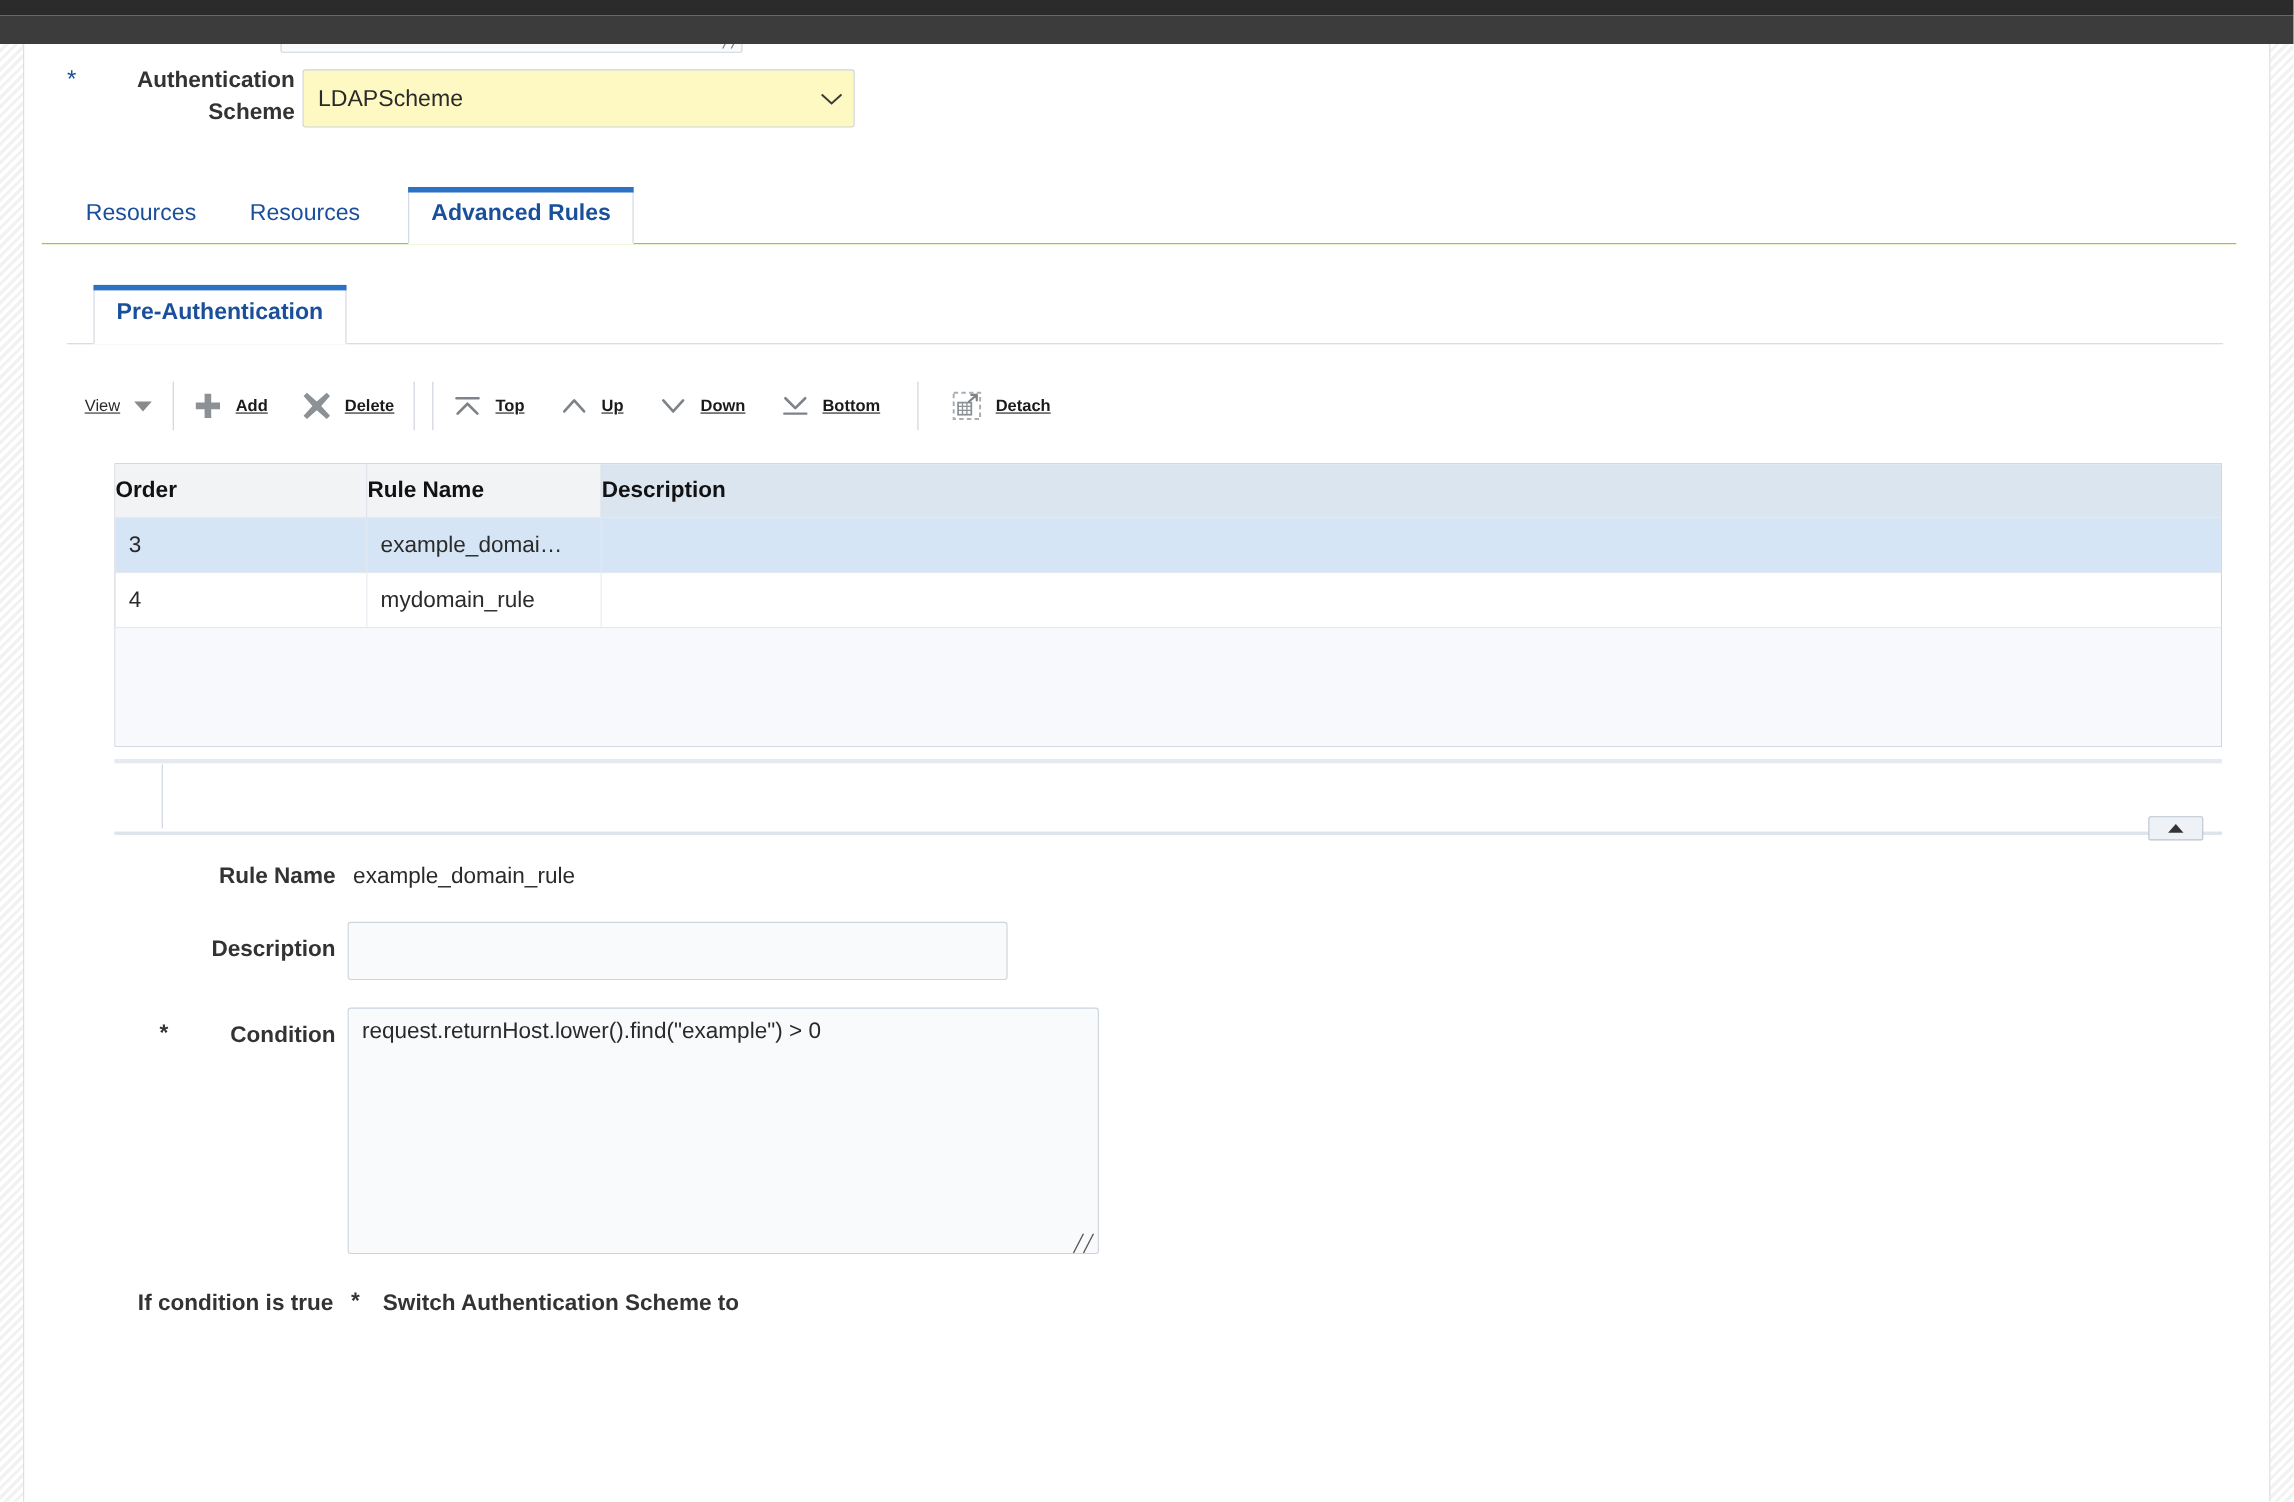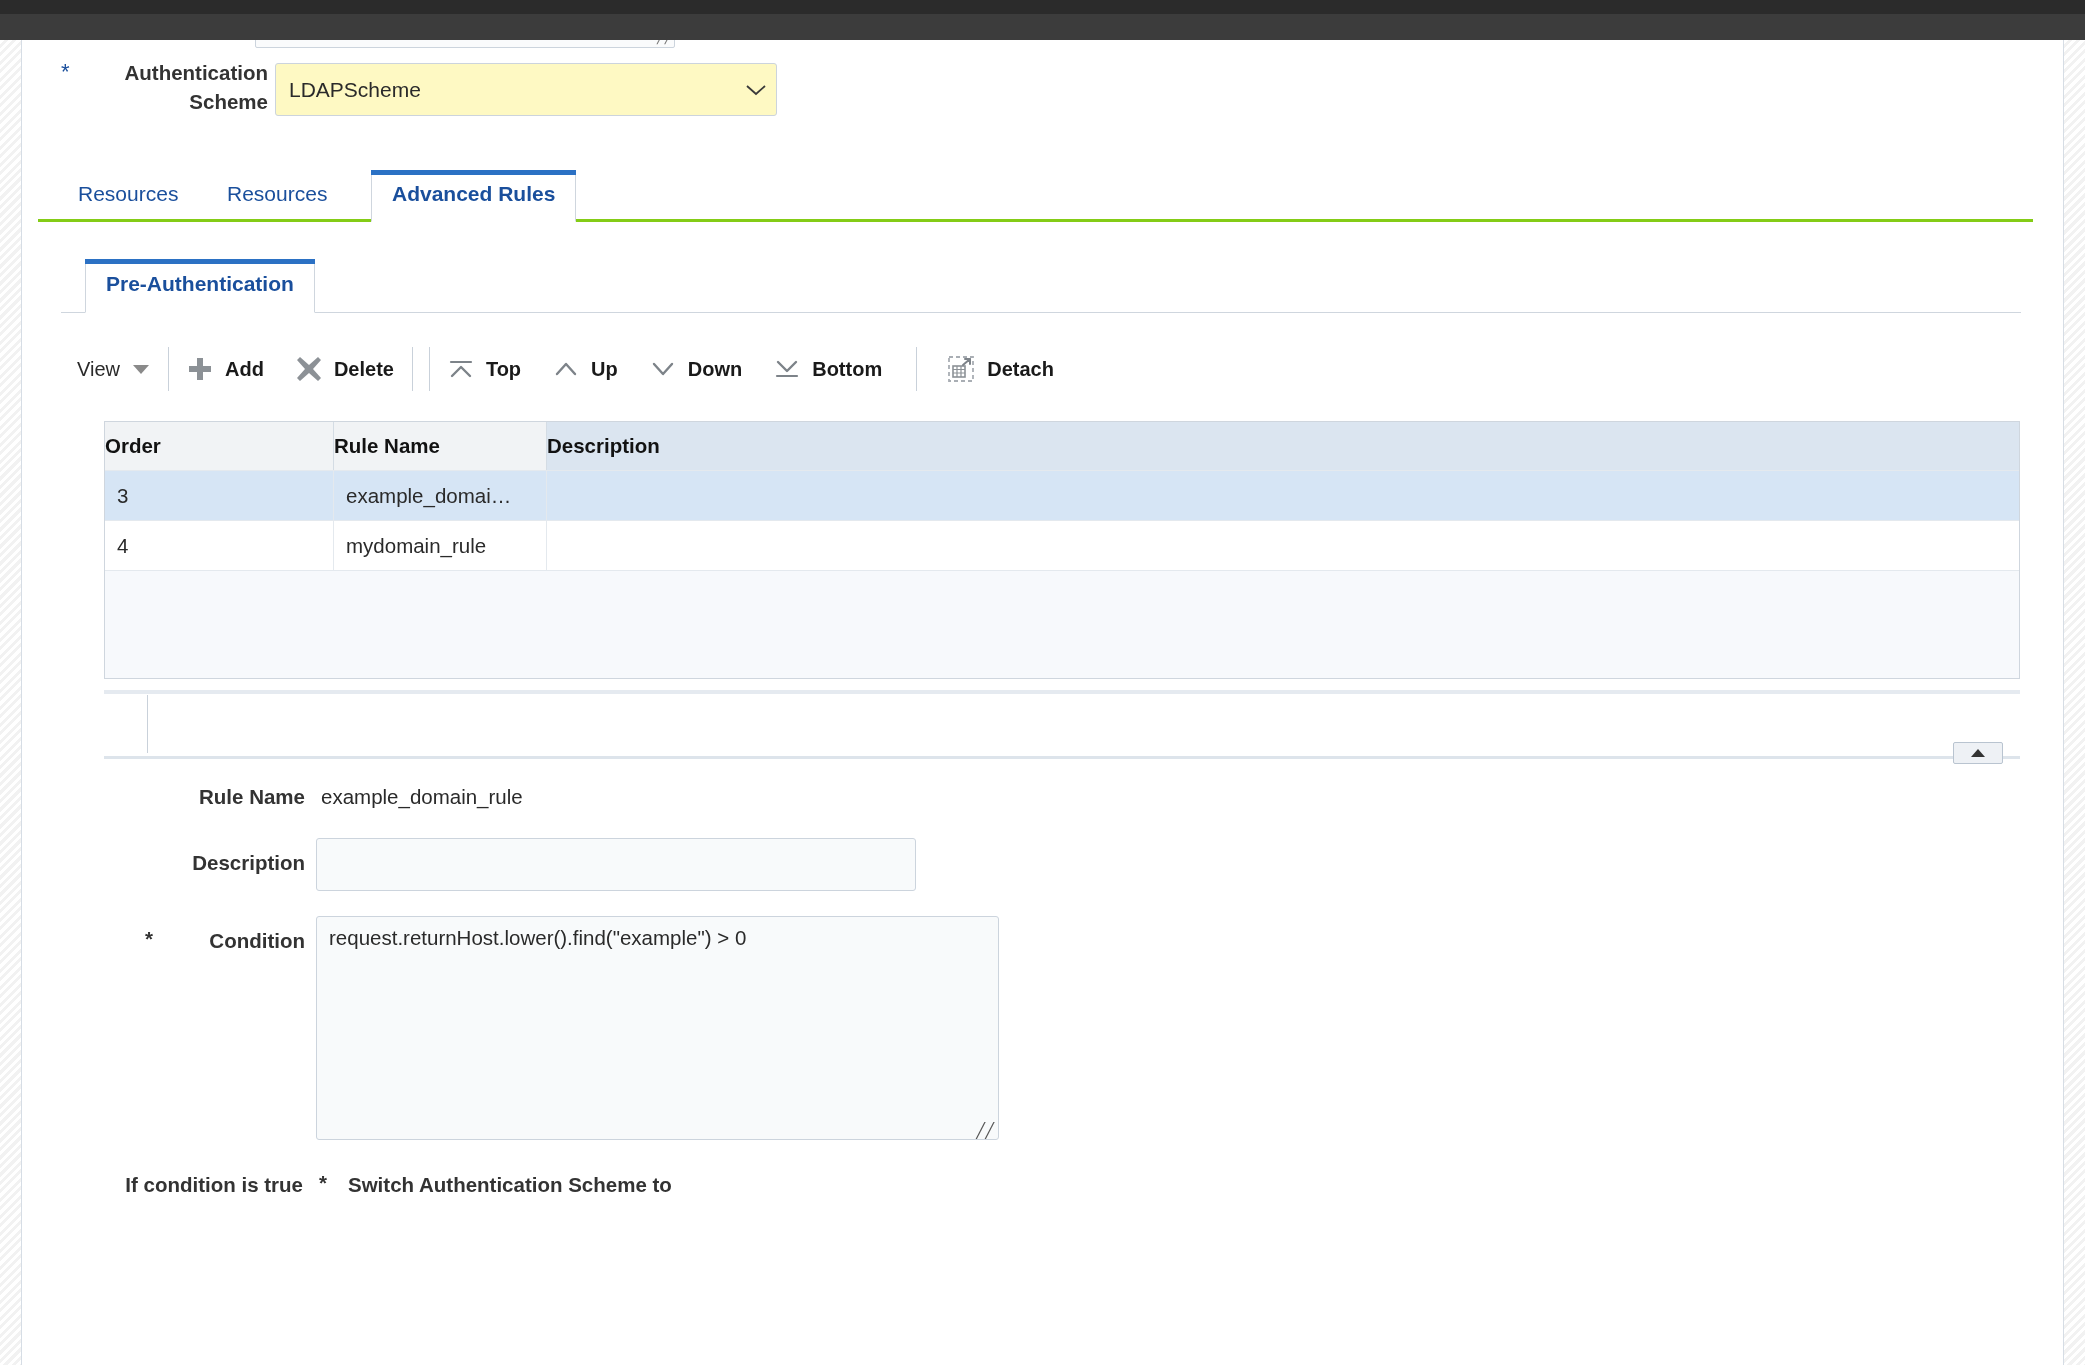--- a/index.html
+++ b/index.html
@@ -69,21 +69,21 @@
   }
   .select-box .chev {
     width:40px; display:flex; align-items:center; justify-content:center;
     color:#3a3a3a;
   }
   #auth-select { left:252px; top:5px; width:502px; height:53px; }
 
   
   .tabs-l1 {
     position:absolute; left:15px; top:130px; width:1995px; height:52px;
-    border-bottom:3px solid #84cc16;
+    border-bottom:1px solid #84cc16;
   }
   .tab-l1 {
     position:absolute; top:0; height:52px; line-height:48px;
     font-size:21px; color:#1a4f9c; padding:0 20px; white-space:nowrap;
     cursor:pointer;
   }
   .tab-l1.active {
     font-weight:bold;
     background:#ffffff;
     border:1px solid #cfd6de; border-bottom:1px solid #ffffff;
@@ -114,22 +114,23 @@
     background:#2b71c4;
   }
 
   
   .toolbar {
     position:absolute; left:38px; top:300px; width:1960px; height:58px;
     display:flex; align-items:center;
   }
   .tb-item {
     display:flex; align-items:center; height:58px; padding:0 16px;
-    font-size:20px; color:#1a1a1a; font-weight:bold; cursor:pointer;
+    font-size:15px; color:#1a1a1a; font-weight:bold; cursor:pointer;
     white-space:nowrap;
+    text-decoration:underline;
   }
   .tb-item.plain { font-weight:normal; color:#2a2a2a; }
   .tb-sep { width:1px; height:44px; background:#c9d1da; margin:0 2px; }
   .tb-ico { display:inline-flex; align-items:center; justify-content:center;
             margin-right:12px; }
 
   
   .table-wrap {
     position:absolute; left:81px; top:381px; width:1916px; height:258px;
     border:1px solid #cfd6de; background:#fff;

